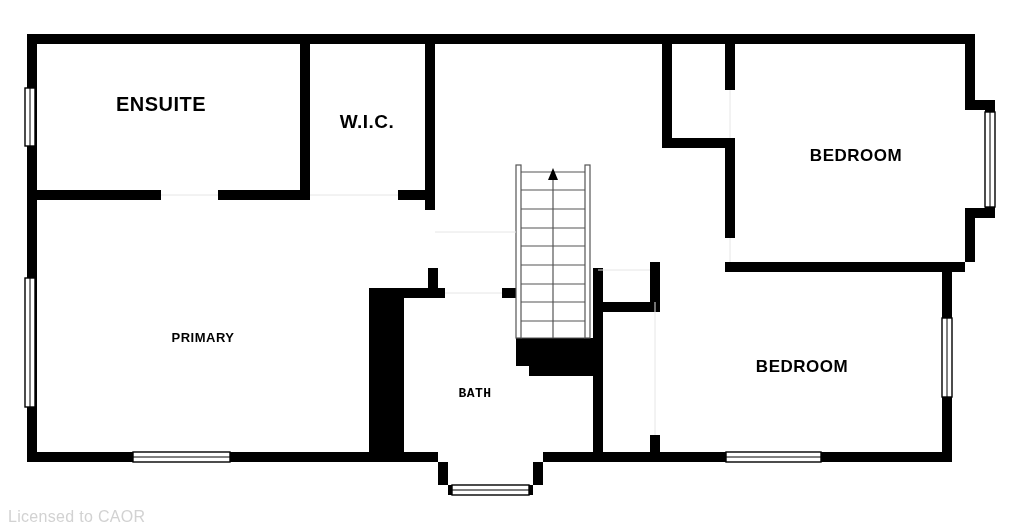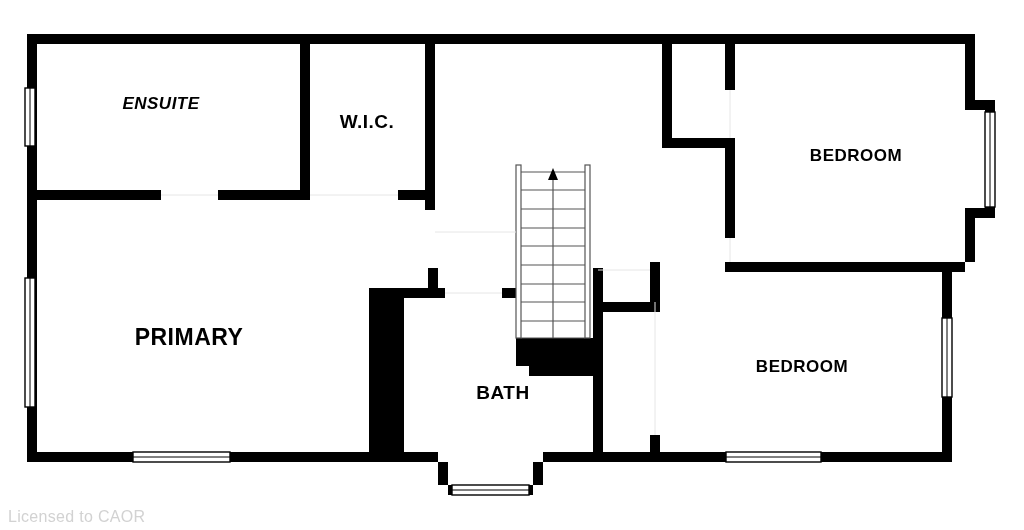--- a/index.html
+++ b/index.html
@@ -209,22 +209,22 @@
       <line x1="435" y1="232" x2="516" y2="232"></line>
       <line x1="730" y1="90" x2="730" y2="138"></line>
       <line x1="730" y1="238" x2="730" y2="262"></line>
       <line x1="598" y1="270" x2="650" y2="270"></line>
       <line x1="655" y1="302" x2="655" y2="435"></line>
       <line x1="445" y1="293" x2="502" y2="293"></line>
     </g>
 
   </svg>
 
-  <div class="room-label" style="left:161px; top:104px; font-size:17px;font-style:italic;">ENSUITE</div>
+  <div class="room-label" style="left:161px; top:104px; font-size:20px;">ENSUITE</div>
   <div class="room-label" style="left:367px; top:122px; font-size:19px;">W.I.C.</div>
   <div class="room-label" style="left:856px; top:156px; font-size:17px;">BEDROOM</div>
-  <div class="room-label" style="left:189px; top:337px; font-size:23px;">PRIMARY</div>
-  <div class="room-label" style="left:503px; top:393px; font-size:19px;">BATH</div>
+  <div class="room-label" style="left:203px; top:337px; font-size:13px;">PRIMARY</div>
+  <div class="room-label" style="left:475px; top:393px; font-size:13px;font-family:Liberation Mono, monospace;">BATH</div>
   <div class="room-label" style="left:802px; top:367px; font-size:17px;">BEDROOM</div>
 
   <div class="watermark">Licensed to CAOR</div>
 
 </div>
 
 </body></html>

